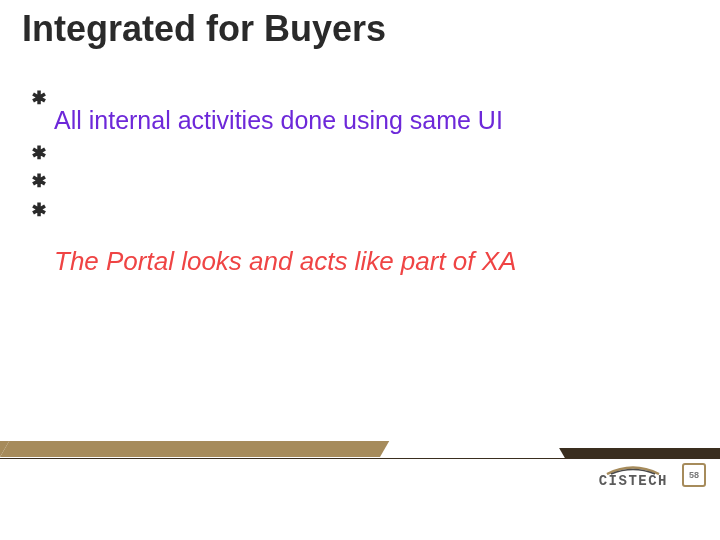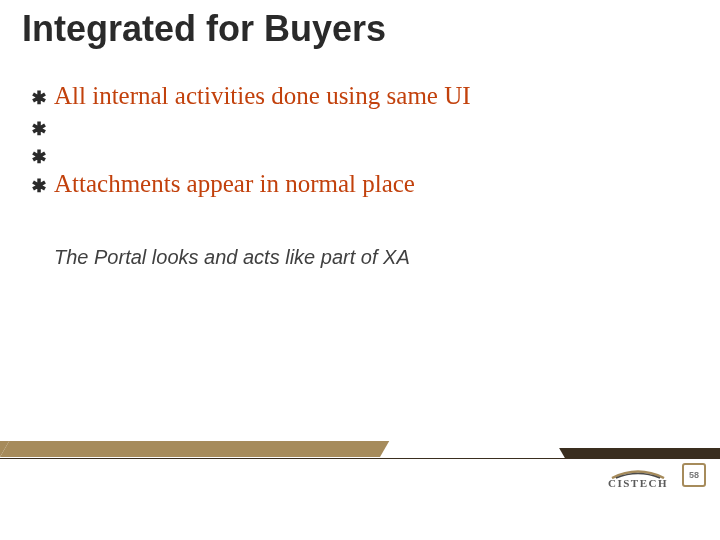--- a/index.html
+++ b/index.html
@@ -44,31 +44,32 @@
     color: #2a2a2a;
     width: 18px;
     text-align: center;
     margin-top: 6px;
     margin-right: 6px;
     flex: 0 0 auto;
     font-weight: bold;
   }
   .bullet-text {
     font-size: 25px;
-    color: #c2410c;
-    font-family: Liberation Serif, serif;
+    color: #6d28d9;
+    font-family: Liberation Sans, sans-serif;
+    margin-top: 24px;
   }
   .tagline {
     position: absolute;
     top: 246px;
     left: 54px;
     right: 30px;
     font-style: italic;
-    font-size: 20px;
-    color: #404040;
+    font-size: 26px;
+    color: #ef4444;
     font-family: Verdana, Tahoma, sans-serif;
   }
   
   .bar-tan {
     position: absolute;
     left: 0;
     bottom: 36px;
     width: 380px;
     height: 16px;
     background: #a68b5b;
@@ -118,23 +119,23 @@
     align-items: center;
   }
   .logo-arc {
     width: 56px;
     height: 10px;
     position: relative;
     margin-bottom: -2px;
   }
   .logo-arc svg { display: block; }
   .logo-text {
-    font-family: Liberation Serif, serif;
+    font-family: Liberation Mono, monospace;
     font-weight: 900;
-    font-size: 11px;
+    font-size: 14px;
     letter-spacing: 1.5px;
     color: #5a5a5a;
   }
   .page-badge {
     position: absolute;
     right: 14px;
     bottom: 6px;
     width: 20px;
     height: 20px;
     border: 2px solid #a68b5b;
@@ -162,21 +163,20 @@
       <span class="bullet-text">All internal activities done using same UI</span>
     </div>
     <div class="bullet-row">
       <span class="bullet-icon">✱</span>
     </div>
     <div class="bullet-row">
       <span class="bullet-icon">✱</span>
     </div>
     <div class="bullet-row">
       <span class="bullet-icon">✱</span>
-      <span class="bullet-text">Attachments appear in normal place</span>
     </div>
   </div>
 
   <div class="tagline">The Portal looks and acts like part of XA</div>
 
   <div class="bar-tan"></div>
   <div class="bar-dark">
     <div class="wedge"></div>
   </div>
 

